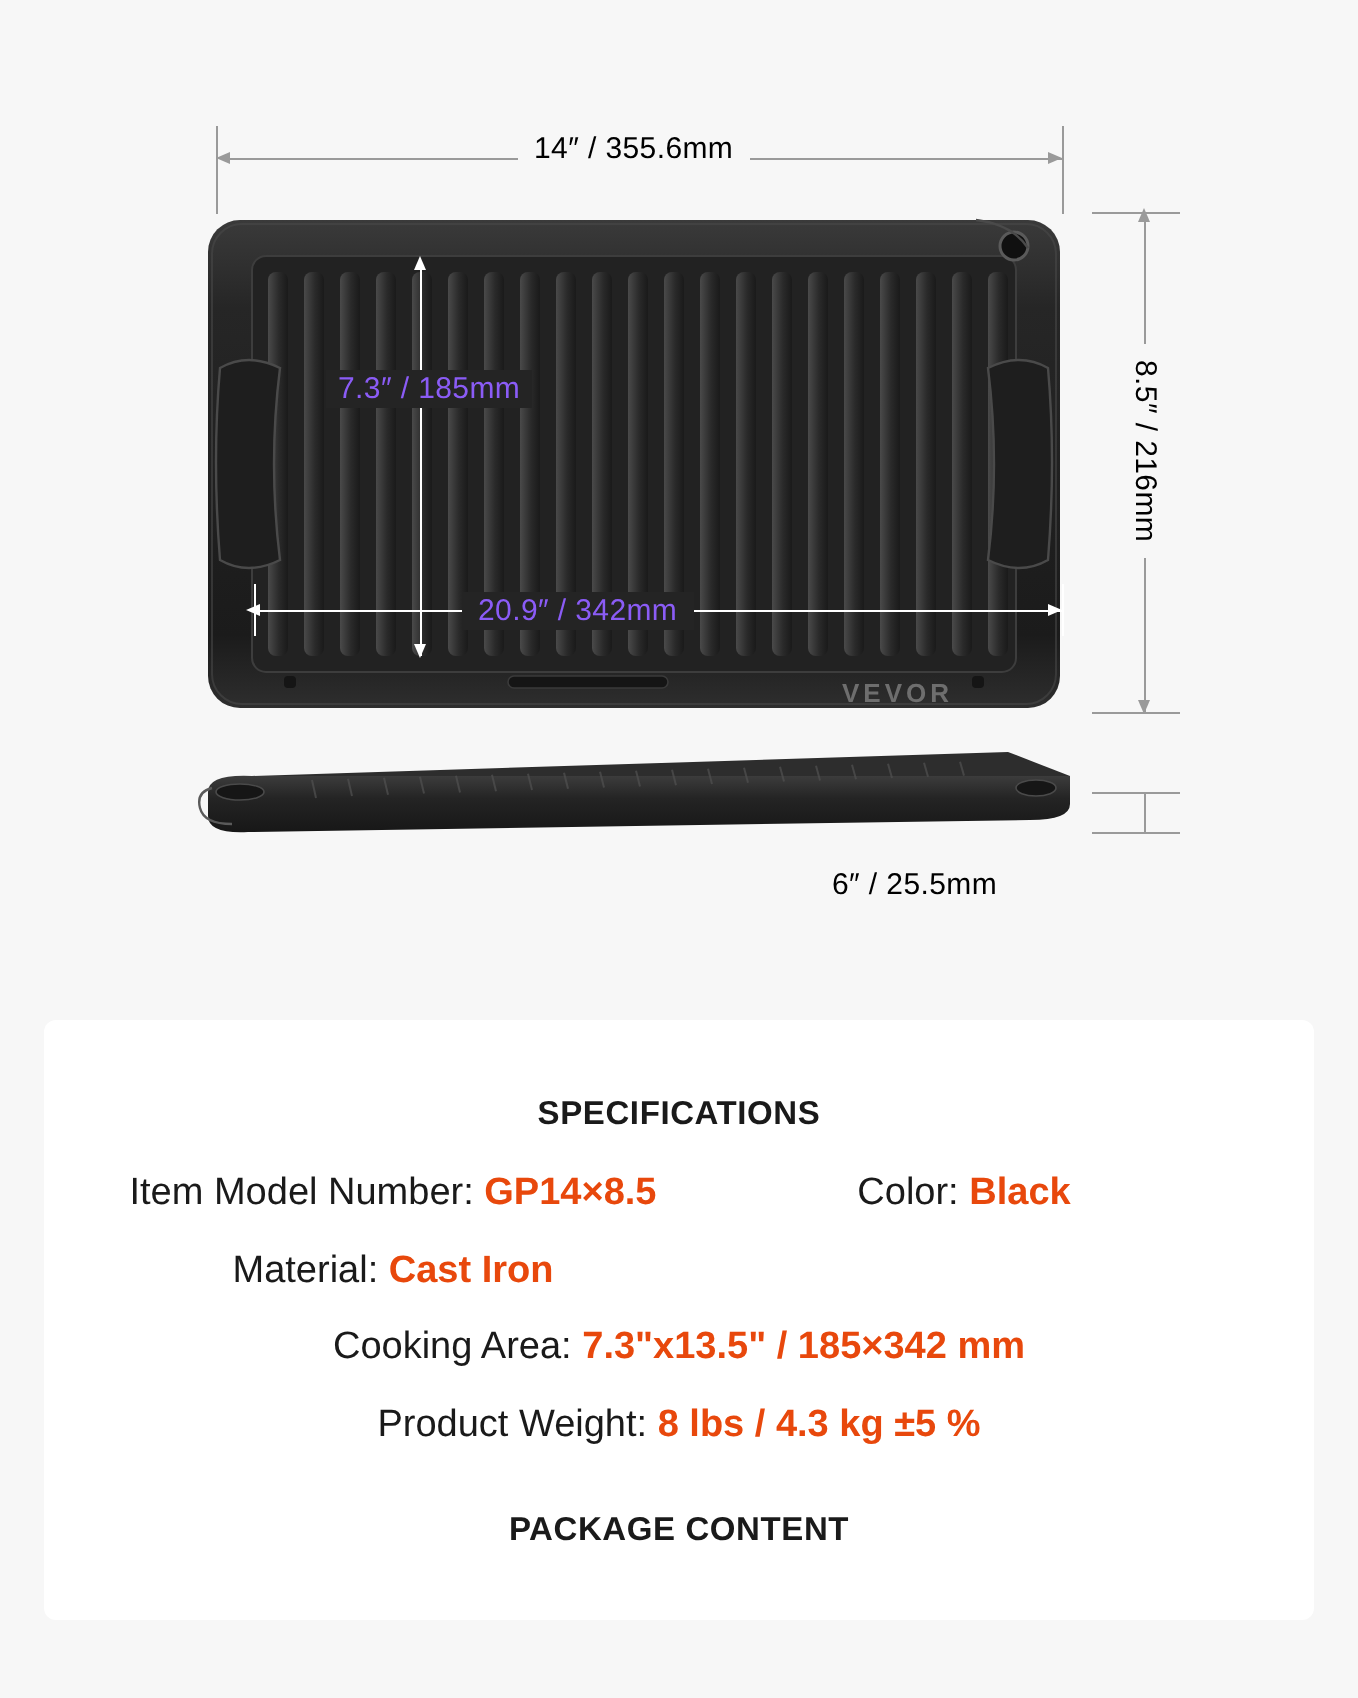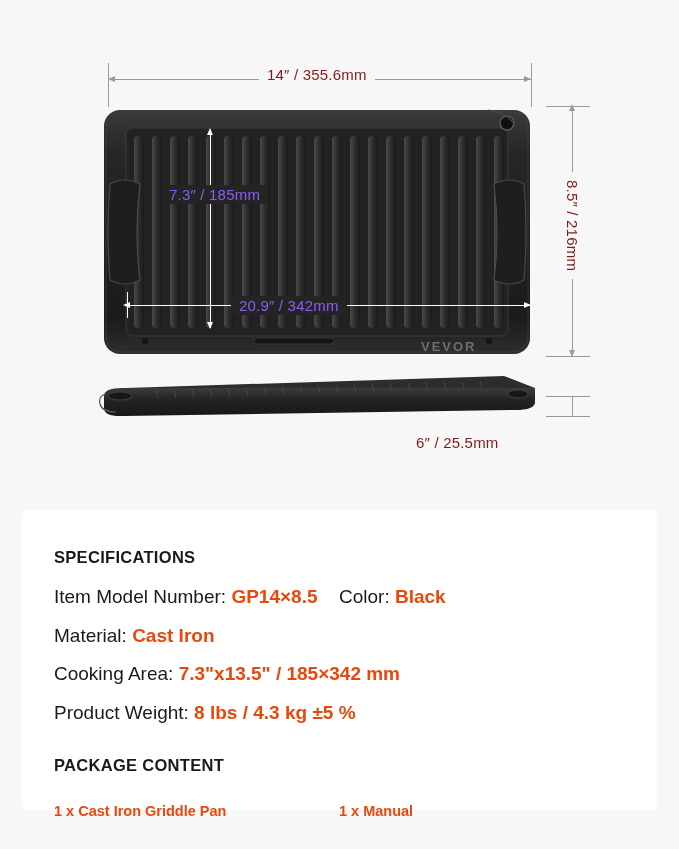--- a/index.html
+++ b/index.html
@@ -19,21 +19,21 @@
     position: relative;
     width: 679px;
     height: 510px;
     background: #f7f7f7;
   }
 
   
   .dim-label {
     position: absolute;
     font-size: 15px;
-    color: #7f1d1d;
+    color: #000000;
     letter-spacing: 0.2px;
     white-space: nowrap;
   }
   .dim-label.white { color: #8b5cf6; text-align: right; }
   .dim-label.vertical {
     writing-mode: vertical-rl;
     text-orientation: mixed;
   }
 
   
@@ -94,20 +94,21 @@
     position: absolute;
     left: 22px;
     top: 510px;
     width: 635px;
     height: 300px;
     background: #ffffff;
     border-radius: 6px;
   }
   .spec-inner {
     padding: 38px 32px 20px 32px;
+    text-align: center;
   }
   .spec-title {
     font-size: 16.5px;
     font-weight: bold;
     color: #1a1a1a;
     letter-spacing: 0.3px;
     margin-bottom: 17px;
   }
   .spec-grid {
     display: grid;
@@ -302,18 +303,14 @@
         <span>Cooking Area:</span>
         <span class="val">7.3"x13.5" / 185×342 mm</span>
       </div>
       <div class="spec-item spec-row-full">
         <span>Product Weight:</span>
         <span class="val">8 lbs / 4.3 kg ±5 %</span>
       </div>
     </div>
 
     <div class="pkg-title">PACKAGE CONTENT</div>
-    <div class="pkg-grid">
-      <div class="pkg-item">1 x Cast Iron Griddle Pan</div>
-      <div class="pkg-item">1 x Manual</div>
-    </div>
   </div>
 </div>
 
 </body></html>

